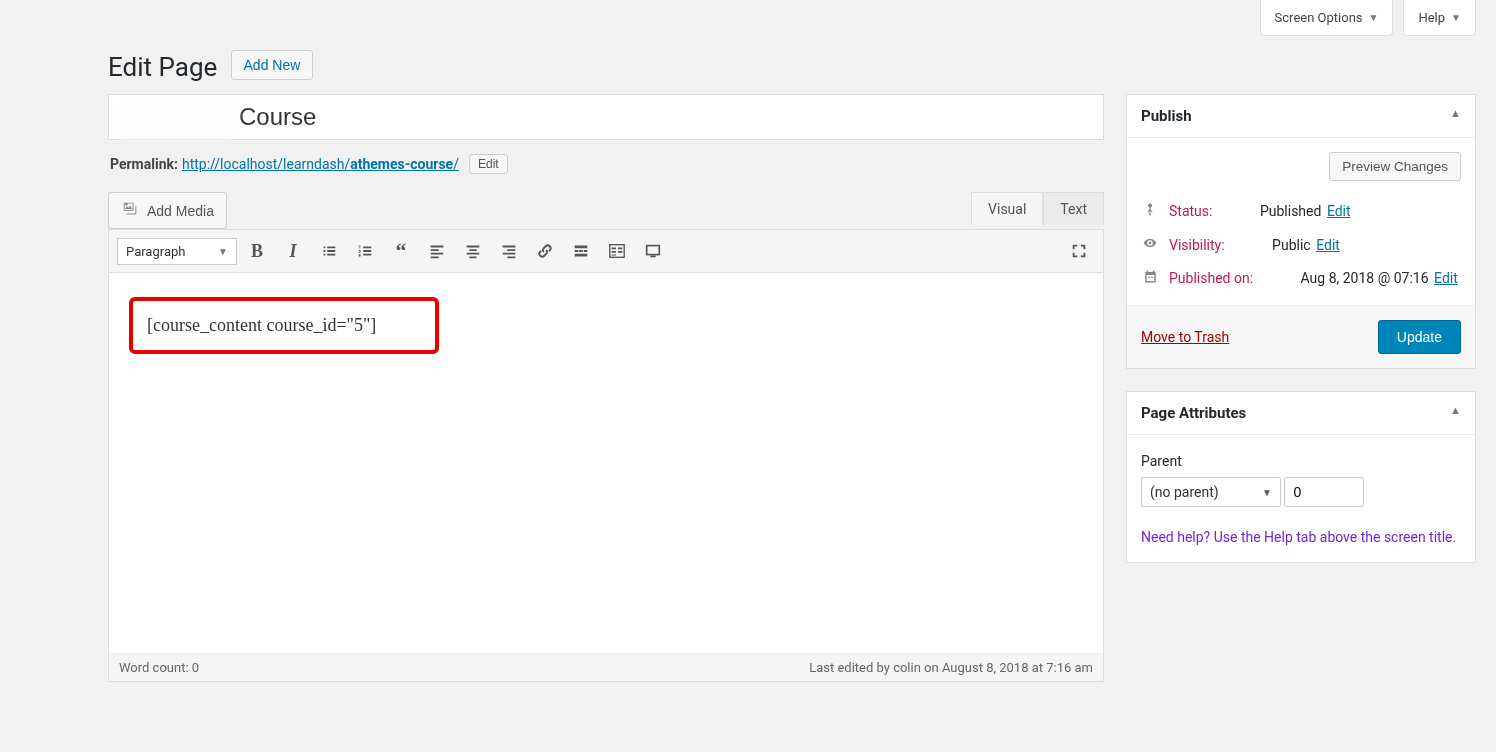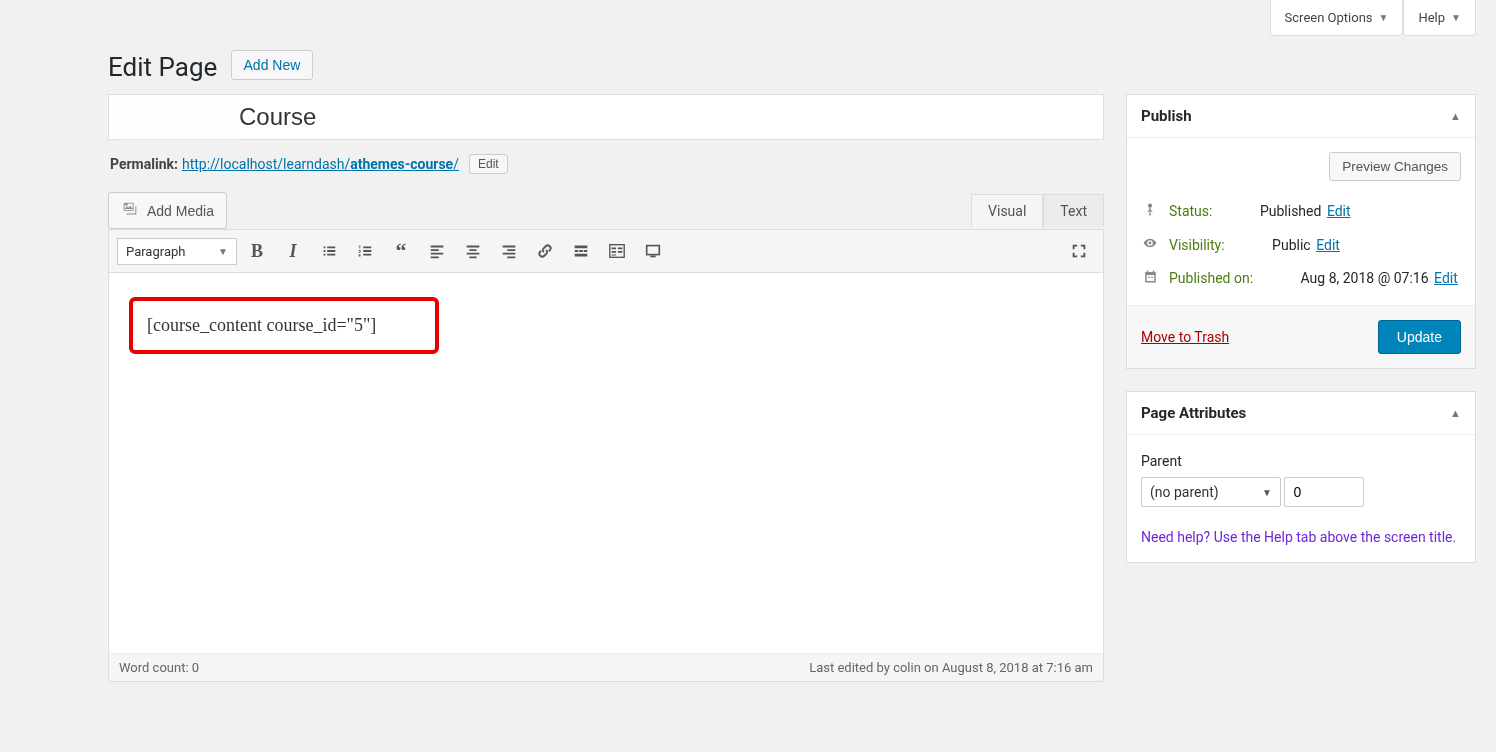--- a/index.html
+++ b/index.html
@@ -9,20 +9,21 @@
     color: #23282d;
     font-size: 13px;
   }
   .wrap {
     padding: 0 20px 20px 108px;
     position: relative;
   }
   .top-tabs {
     display: flex;
     justify-content: flex-end;
+    gap: 10px;
     padding: 0 0 0 0;
     margin-bottom: -4px;
   }
   .top-tab {
     background: #fff;
     border: 1px solid #ddd;
     border-top: none;
     border-radius: 0 0 4px 4px;
     padding: 10px 14px;
     font-size: 13px;
@@ -99,21 +100,21 @@
     border: 1px solid #ccc;
     color: #555;
     font-size: 12px;
     padding: 2px 8px;
     border-radius: 3px;
     cursor: pointer;
     margin-left: 6px;
   }
   .media-row {
     display: flex;
-    align-items: center;
+    align-items: flex-start;
     justify-content: space-between;
   }
   .add-media-btn {
     background: #f7f7f7;
     border: 1px solid #ccc;
     color: #555;
     font-size: 14px;
     padding: 7px 12px;
     border-radius: 3px;
     cursor: pointer;
@@ -206,21 +207,21 @@
   }
 
   .postbox {
     background: #fff;
     border: 1px solid #ddd;
     margin-bottom: 22px;
   }
   .postbox-header {
     display: flex;
     justify-content: space-between;
-    align-items: center;
+    align-items: flex-start;
     padding: 12px 14px;
     border-bottom: 1px solid #eee;
     font-size: 15px;
     font-weight: 700;
     color: #23282d;
     cursor: pointer;
   }
   .postbox-header .tri-up { font-size: 11px; color: #777; }
   .postbox-body { padding: 14px; font-size: 14px; color: #444; }
   .preview-btn {
@@ -235,21 +236,21 @@
     margin-bottom: 12px;
   }
   .pub-row {
     clear: both;
     padding: 8px 0;
     display: flex;
     align-items: center;
     gap: 10px;
     color: #666;
   }
-  .pub-row .lbl { color: #4d7c0f; }
+  .pub-row .lbl { color: #be185d; }
   .pub-row .val { color: #23282d; font-weight: 400; padding-left: 44px; }
   .pub-row a.edit-link { color: #0073aa; font-weight: 400; text-decoration: underline; margin-left: 2px; }
   .pub-icon { width: 18px; color: #888; text-align:center; }
   .pub-actions {
     border-top: 1px solid #eee;
     margin: 10px -14px -14px -14px;
     padding: 14px;
     background: #f7f7f7;
     display: flex;
     justify-content: space-between;

